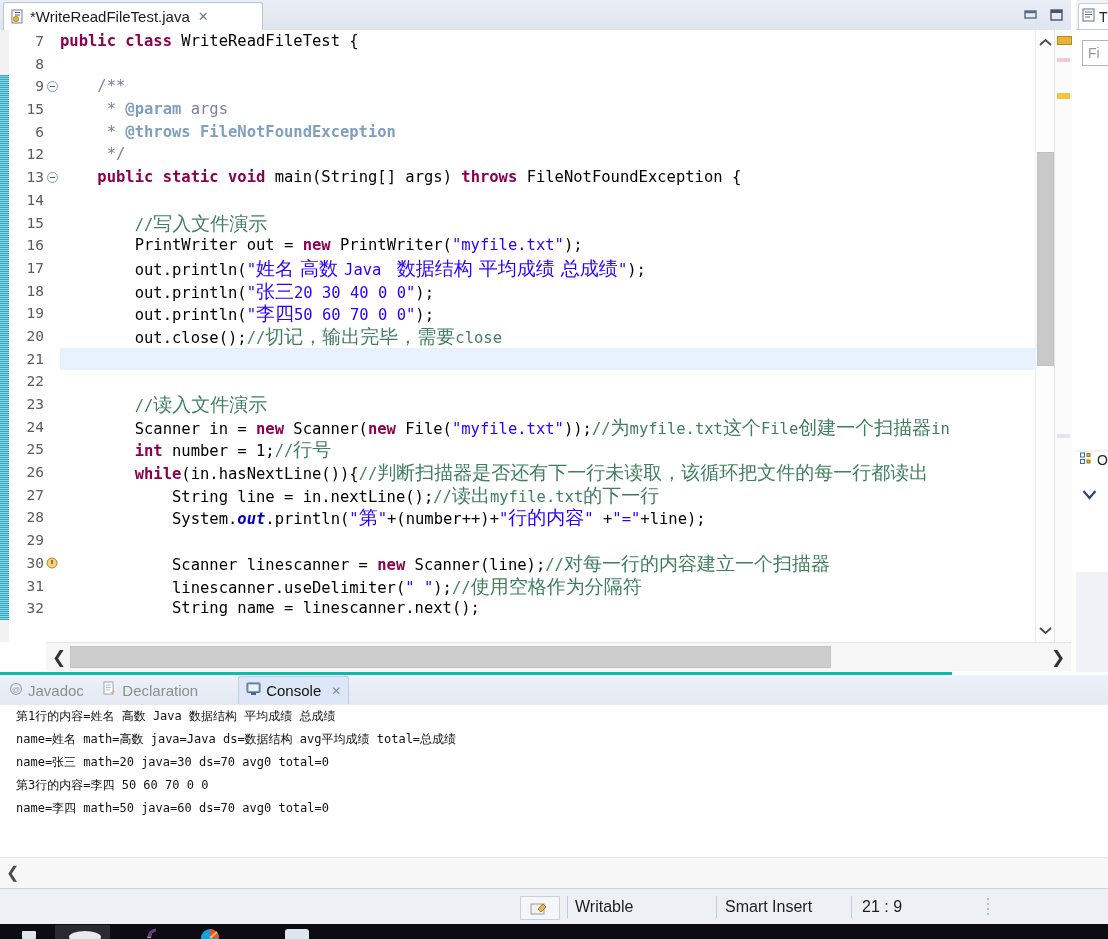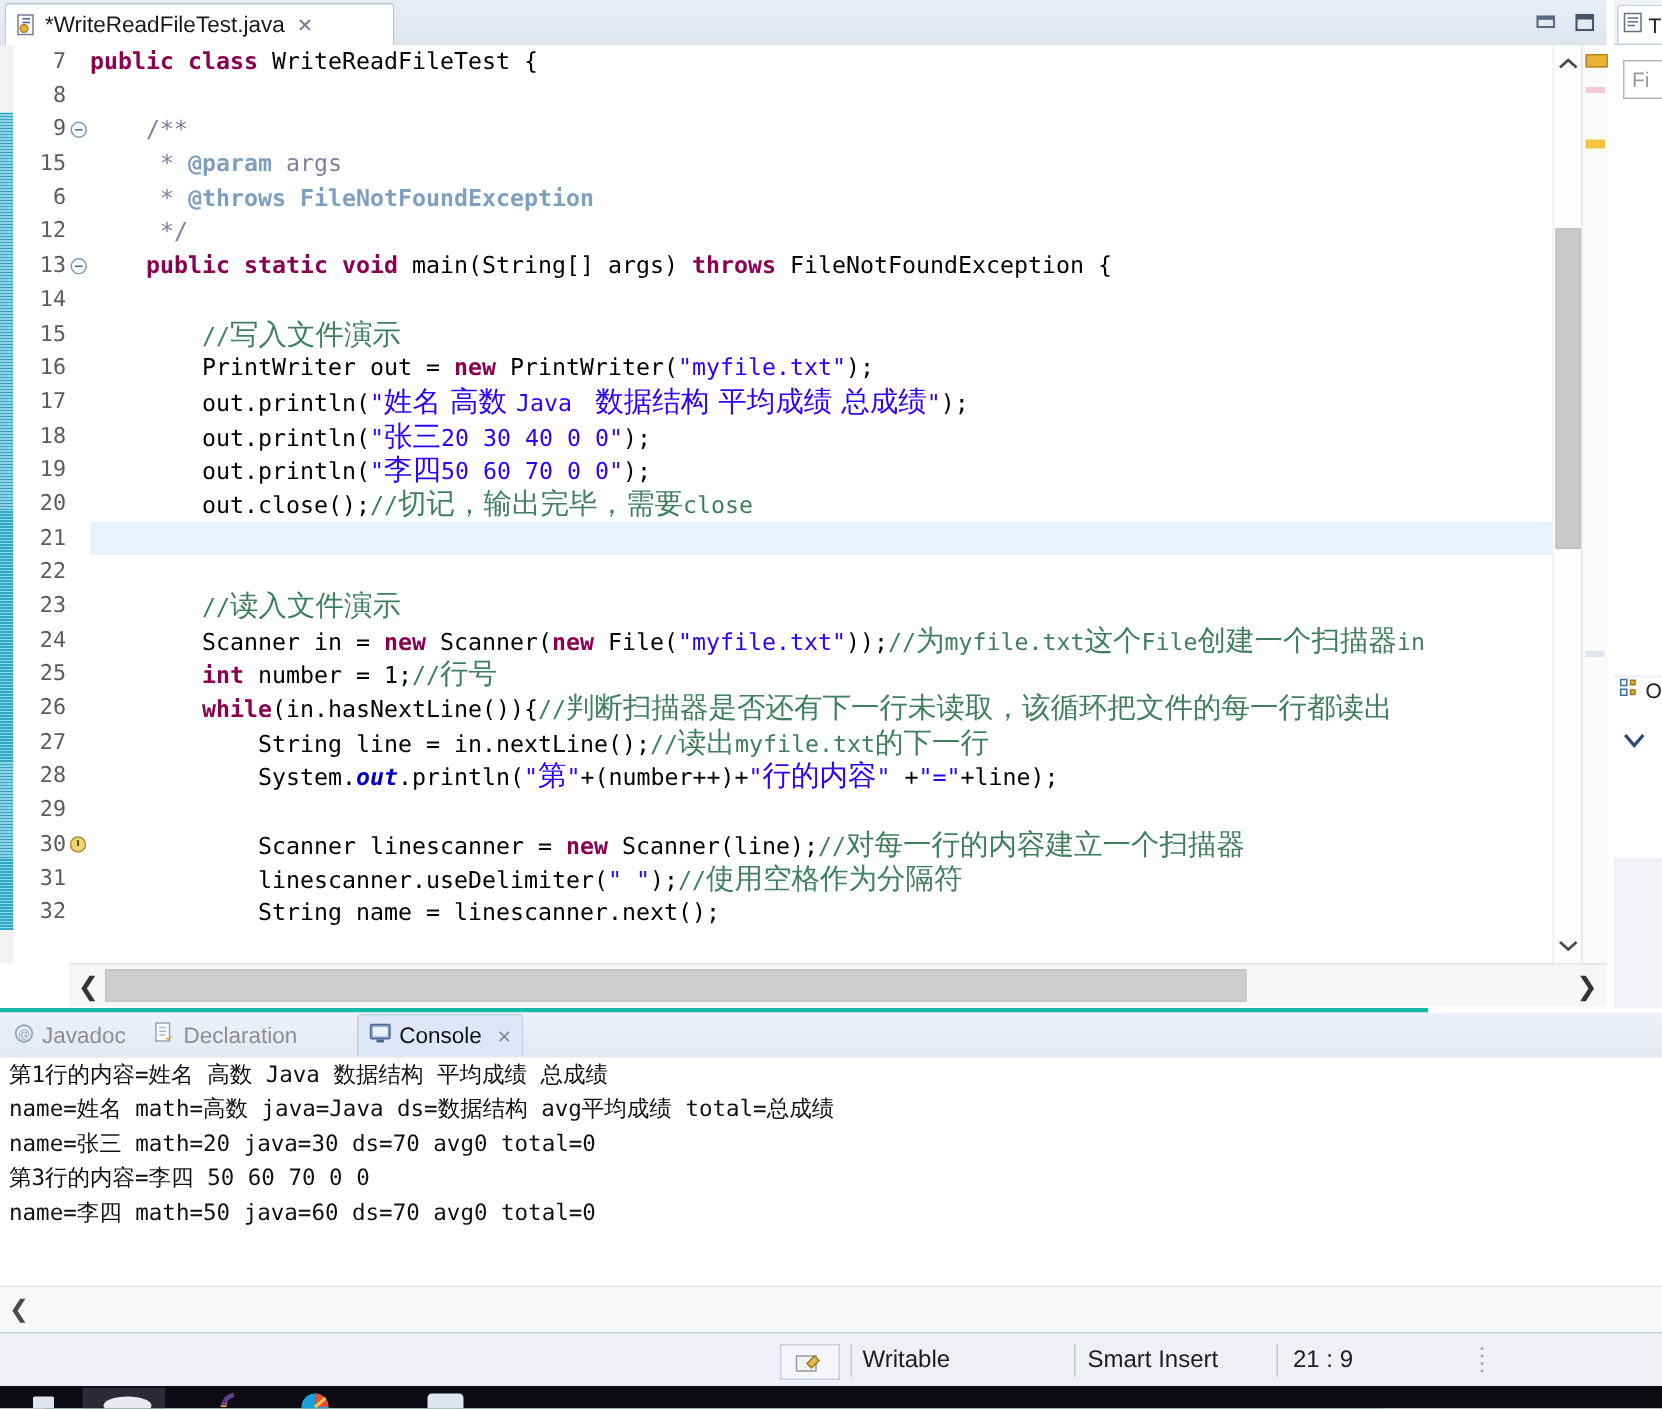--- a/index.html
+++ b/index.html
@@ -86,22 +86,22 @@
   .console-tabs{position:absolute;left:0;top:0;width:1108px;height:30px;
                 background:linear-gradient(#eef1f7,#e3e8f2);border-bottom:1px solid #c3cee0;}
   .ctab{position:absolute;top:1px;height:28px;display:flex;align-items:center;gap:5px;padding:0 7px;box-sizing:border-box;}
   .ctab .lbl{font-size:15px;color:#8e8e8e;white-space:nowrap;}
   .ctab.active{background:#dde7f7;border:1px solid #bdcde6;border-bottom:none;border-radius:3px 3px 0 0;margin-left:12px;}
   .ctab.active .lbl{color:#111;}
   .ctab .x{color:#7d8ca3;font-size:12px;margin-left:5px;}
   .console-body{position:absolute;left:0;top:30px;width:1108px;height:152px;overflow:hidden;background:#fff;}
   .term-line{font-family:"Liberation Sans",sans-serif;font-size:15.5px;color:#111;
              height:24px;line-height:24px;white-space:nowrap;padding-left:2px;border-bottom:1px solid #e7e7e7;}
-  .out-line{font-family:"DejaVu Sans Mono",monospace;font-size:15px;color:#111;
-            height:23px;line-height:23px;white-space:nowrap;padding-left:6px;}
+  .out-line{font-family:"DejaVu Sans Mono",monospace;font-size:12px;color:#111;
+            height:23px;line-height:23px;white-space:nowrap;padding-left:16px;}
   .console-hscroll{position:absolute;left:0;top:182px;width:1108px;height:31px;background:#f7f7f7;border-top:1px solid #e6e6e6;}
   .chs-l{position:absolute;left:6px;top:5px;font-size:16px;color:#4a4a4a;}
 
   
   .statusbar{position:absolute;left:0;top:888px;width:1108px;height:36px;background:#eef0f6;border-top:1px solid #ccd3e0;}
   .sb-icon{position:absolute;left:520px;top:7px;width:38px;height:22px;border:1px solid #c9cfdb;background:#f4f6fa;
            display:flex;align-items:center;justify-content:center;}
   .sb-sep{position:absolute;top:7px;width:1px;height:22px;background:#c3c9d6;}
   .sb-text{position:absolute;top:0;height:36px;line-height:36px;font-size:16px;color:#1d1d1d;white-space:nowrap;}
   .sb-dots{position:absolute;left:986px;top:8px;color:#9aa2b2;font-size:15px;line-height:9px;letter-spacing:0;}

